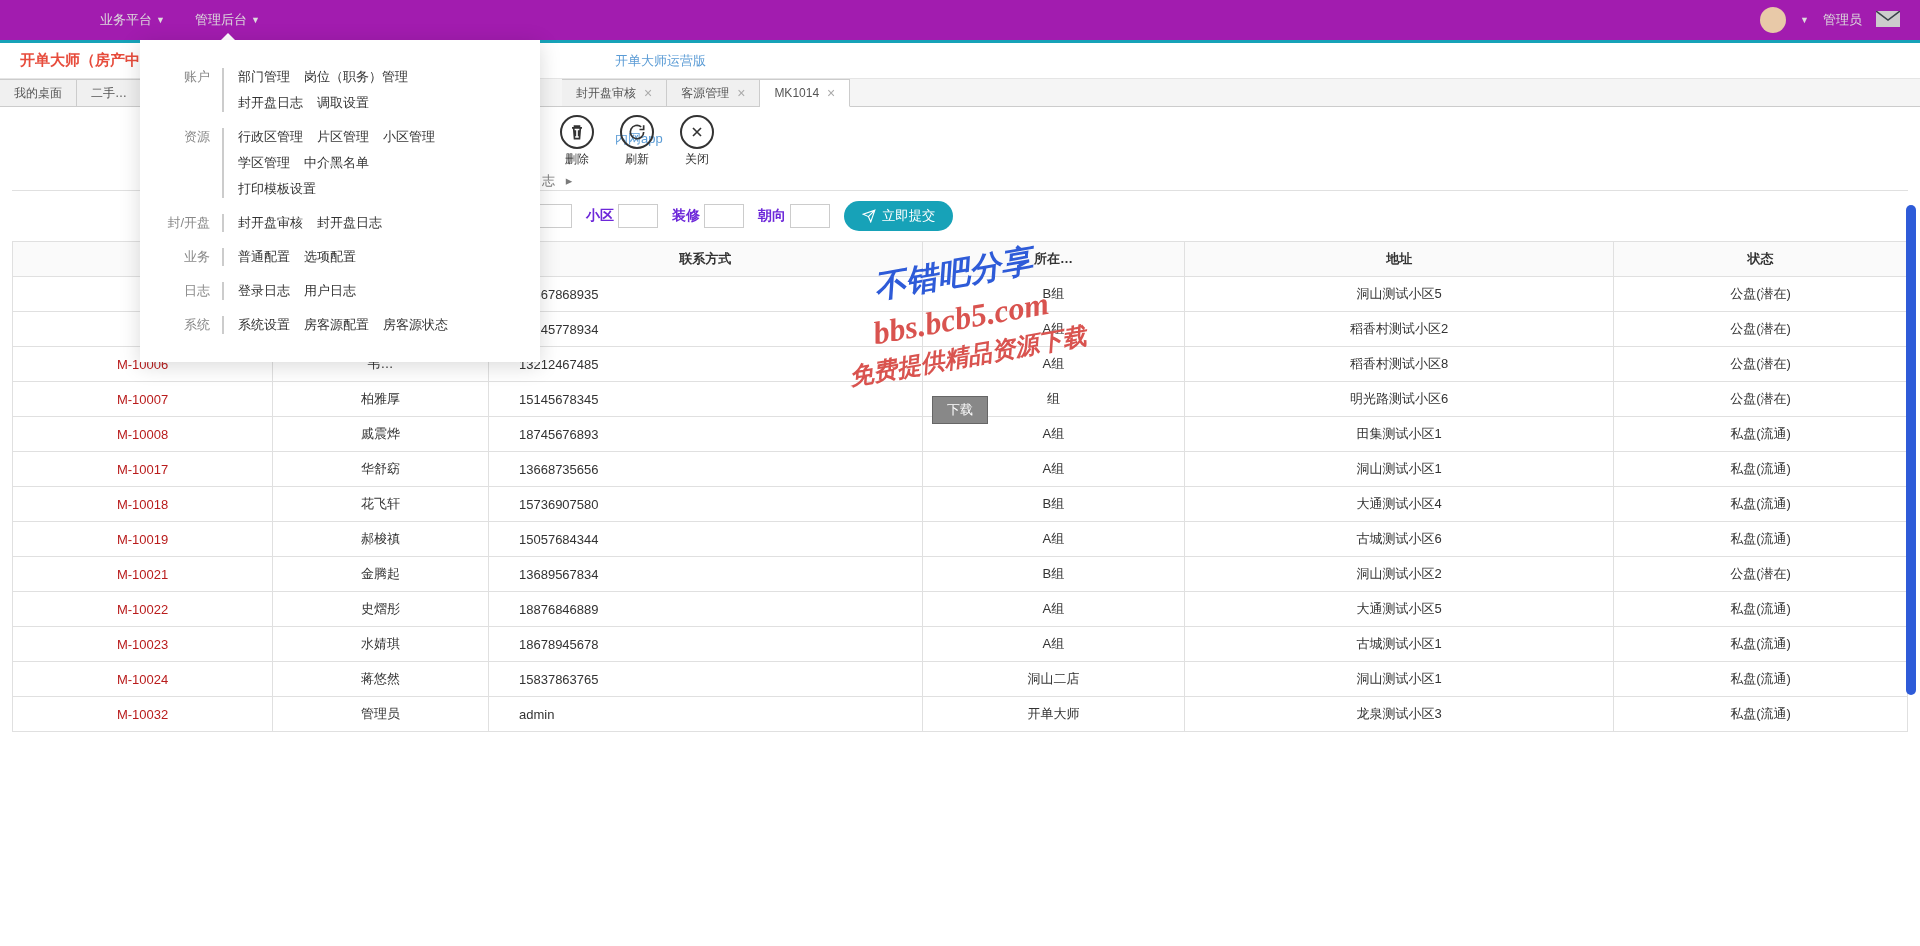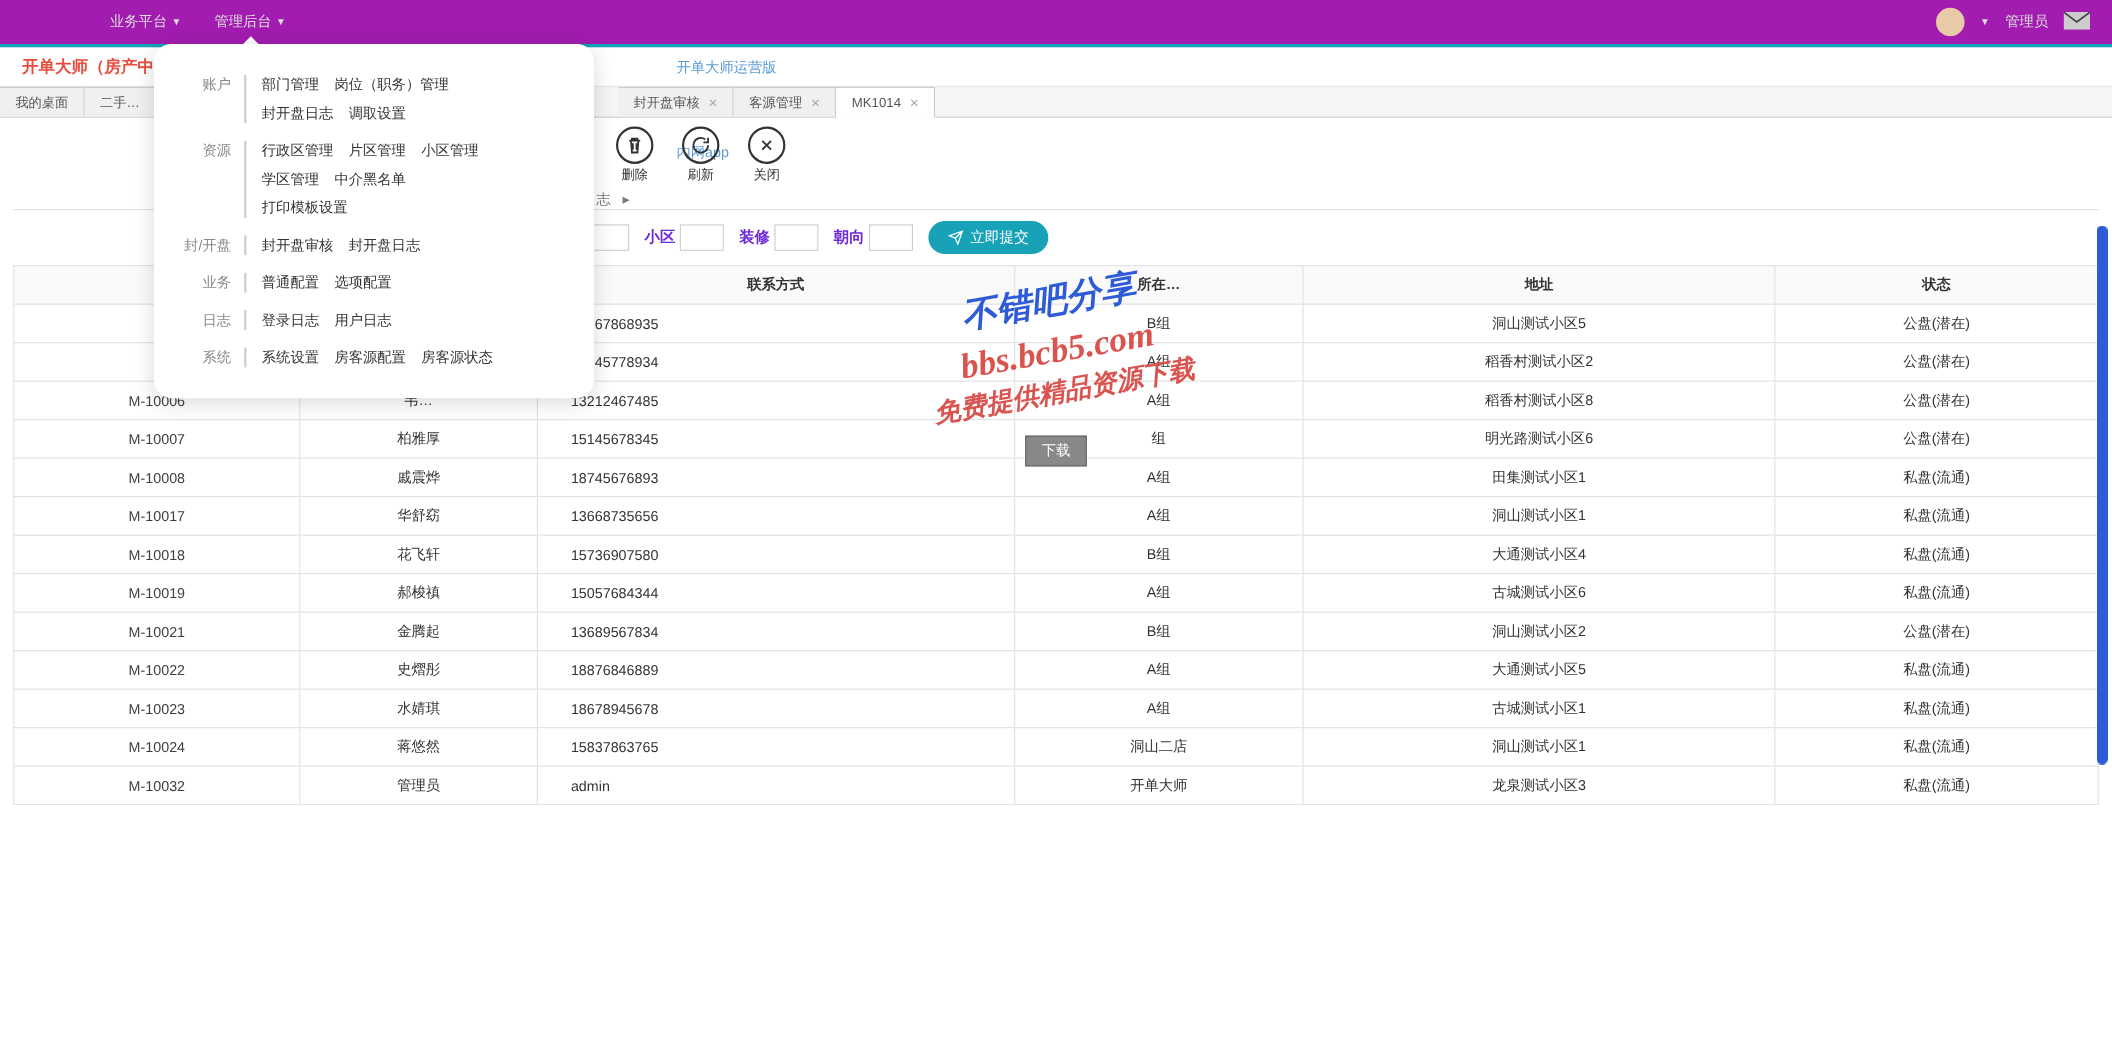--- a/index.html
+++ b/index.html
@@ -24,21 +24,21 @@
 .navlinks { display: flex; gap: 60px; margin-left: 460px; flex-direction: column;}
 .navlink { color: #5a9bd5; cursor: pointer; }
 
 
 .tabsrow { height: 28px; background: #f5f5f5; display: flex; border-bottom: 1px solid #ccc; }
 .tab { padding: 0 14px; display: flex; align-items: center; gap: 8px; border-right: 1px solid #ccc; background: #f0f0f0; cursor: pointer; font-size: 12px; color:#555; border-top:1px solid #ccc;}
 .tab.active { background: #fff; border-bottom: 1px solid #fff; margin-bottom:-1px;}
 .tab-close { color: #aaa; font-size: 14px; }
 
 
-.dropdown { position: absolute; left: 140px; top: 40px; width: 400px; background: #fff; box-shadow: 0 4px 20px rgba(0,0,0,0.15); z-index: 100; padding: 20px 0; border-radius: 16px; }
+.dropdown { position: absolute; left: 140px; top: 40px; width: 400px; background: #fff; box-shadow: 0 4px 20px rgba(0,0,0,0.15); z-index: 100; padding: 20px 0; }
 .dd-group { display: flex; padding: 8px 24px; }
 .dd-label { width: 60px; text-align: right; color: #888; border-right: 2px solid #ccc; padding-right: 12px; margin-right: 14px; flex-shrink:0;}
 .dd-item { color: #333; cursor: pointer; white-space: nowrap;}
 .dd-items-col { display:flex; flex-direction:column; gap:8px;}
 .dd-items-row { display:flex; flex-wrap:wrap; gap:14px;}
 
 
 .iconbar { display: flex; gap: 26px; padding: 8px 26px 4px 560px; }
 .iconbtn { display:flex; flex-direction:column; align-items:center; gap:2px; cursor:pointer; }
 .iconbtn-circle { width:34px; height:34px; border:2px solid #333; border-radius:50%; display:flex; align-items:center; justify-content:center;}
@@ -49,21 +49,21 @@
 .filter-group { display:flex; align-items:center; gap:4px;}
 .filter-label { color:#6d28d9; font-size:14px;font-weight:bold;}
 .filter-input { width:40px; height:24px; border:1px solid #ccc;}
 .submit-btn { background:#17a2b8; color:#fff; border:none; border-radius:16px; padding:6px 18px; cursor:pointer; display:flex; align-items:center; gap:6px;}
 
 
 .content { padding: 0 12px; position:relative;}
 table { width:100%; border-collapse: collapse; }
 th, td { border: 1px solid #e0e0e0; padding: 8px 10px; text-align:center; font-size:13px;}
 th { background:#fafafa; font-weight:bold;}
-.code-link { color:#404040; }
+.code-link { color:#b91c1c; }
 
 
 .watermark { position:absolute; left:50%; top:10px; transform:translateX(-50%) rotate(-10deg); pointer-events:none; color:#2e5bd8; font-family:cursive,"KaiTi"; font-style:italic; font-weight:bold; font-size:32px; text-align:center; line-height:1.4; z-index:5;}
 .watermark .red { color:#d9534f;}
 .wm-badge { position:absolute; left:50%; top:155px; transform:translateX(-50%); background:#888; color:#ffffff; padding:4px 14px; border:1px solid #666; pointer-events:none; z-index:4;}
 
 
 .vscroll { position:fixed; right:4px; top:205px; width:10px; height:490px; background:#2e5bd8; border-radius:5px;}
 </style>
 </head>

